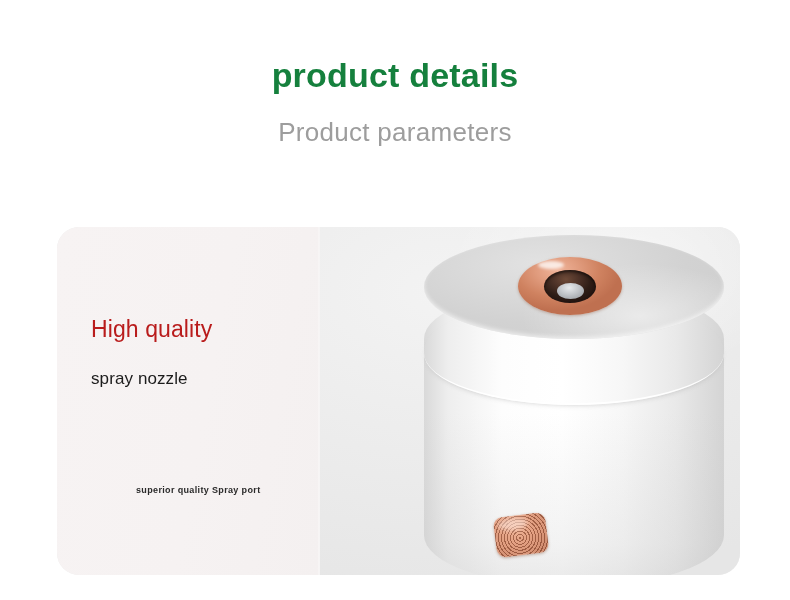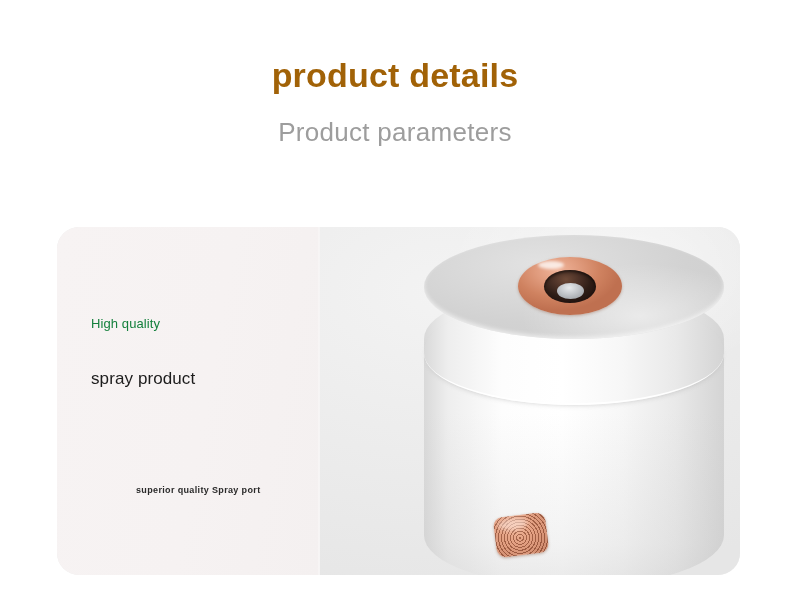--- a/index.html
+++ b/index.html
@@ -25,21 +25,21 @@
     text-align: center;
   }
   .title {
     position: absolute;
     top: 57px;
     left: 0;
     width: 790px;
     font-size: 34px;
     font-weight: 700;
     letter-spacing: 0.2px;
-    color: #a16207;
+    color: #15803d;
     line-height: 1.1;
   }
   .subtitle {
     position: absolute;
     top: 118px;
     left: 0;
     width: 790px;
     font-size: 26px;
     font-weight: 400;
     letter-spacing: 0.3px;
@@ -90,23 +90,23 @@
     width: 100%;
     height: 100%;
     background: radial-gradient(60% 45% at 72% 12%, rgba(255,255,255,0.55) 0%, rgba(255,255,255,0) 70%);
   }
 
   
   .copy-line-1 {
     position: absolute;
     left: 91px;
     top: 316px;
-    font-size: 13px;
+    font-size: 23px;
     font-weight: 400;
-    color: #15803d;
+    color: #b91c1c;
     letter-spacing: 0.1px;
     white-space: nowrap;
   }
   .copy-line-2 {
     position: absolute;
     left: 91px;
     top: 369px;
     font-size: 17px;
     font-weight: 400;
     color: #1c1c1c;
@@ -325,14 +325,14 @@
 
     <div class="btn">
       <div class="btn-rings"></div>
       <div class="btn-gloss"></div>
     </div>
 
   </div>
 </div>
 
 <div class="copy-line-1">High quality</div>
-<div class="copy-line-2">spray product</div>
+<div class="copy-line-2">spray nozzle</div>
 <div class="copy-caption">superior quality Spray port</div>
 
 </body></html>

